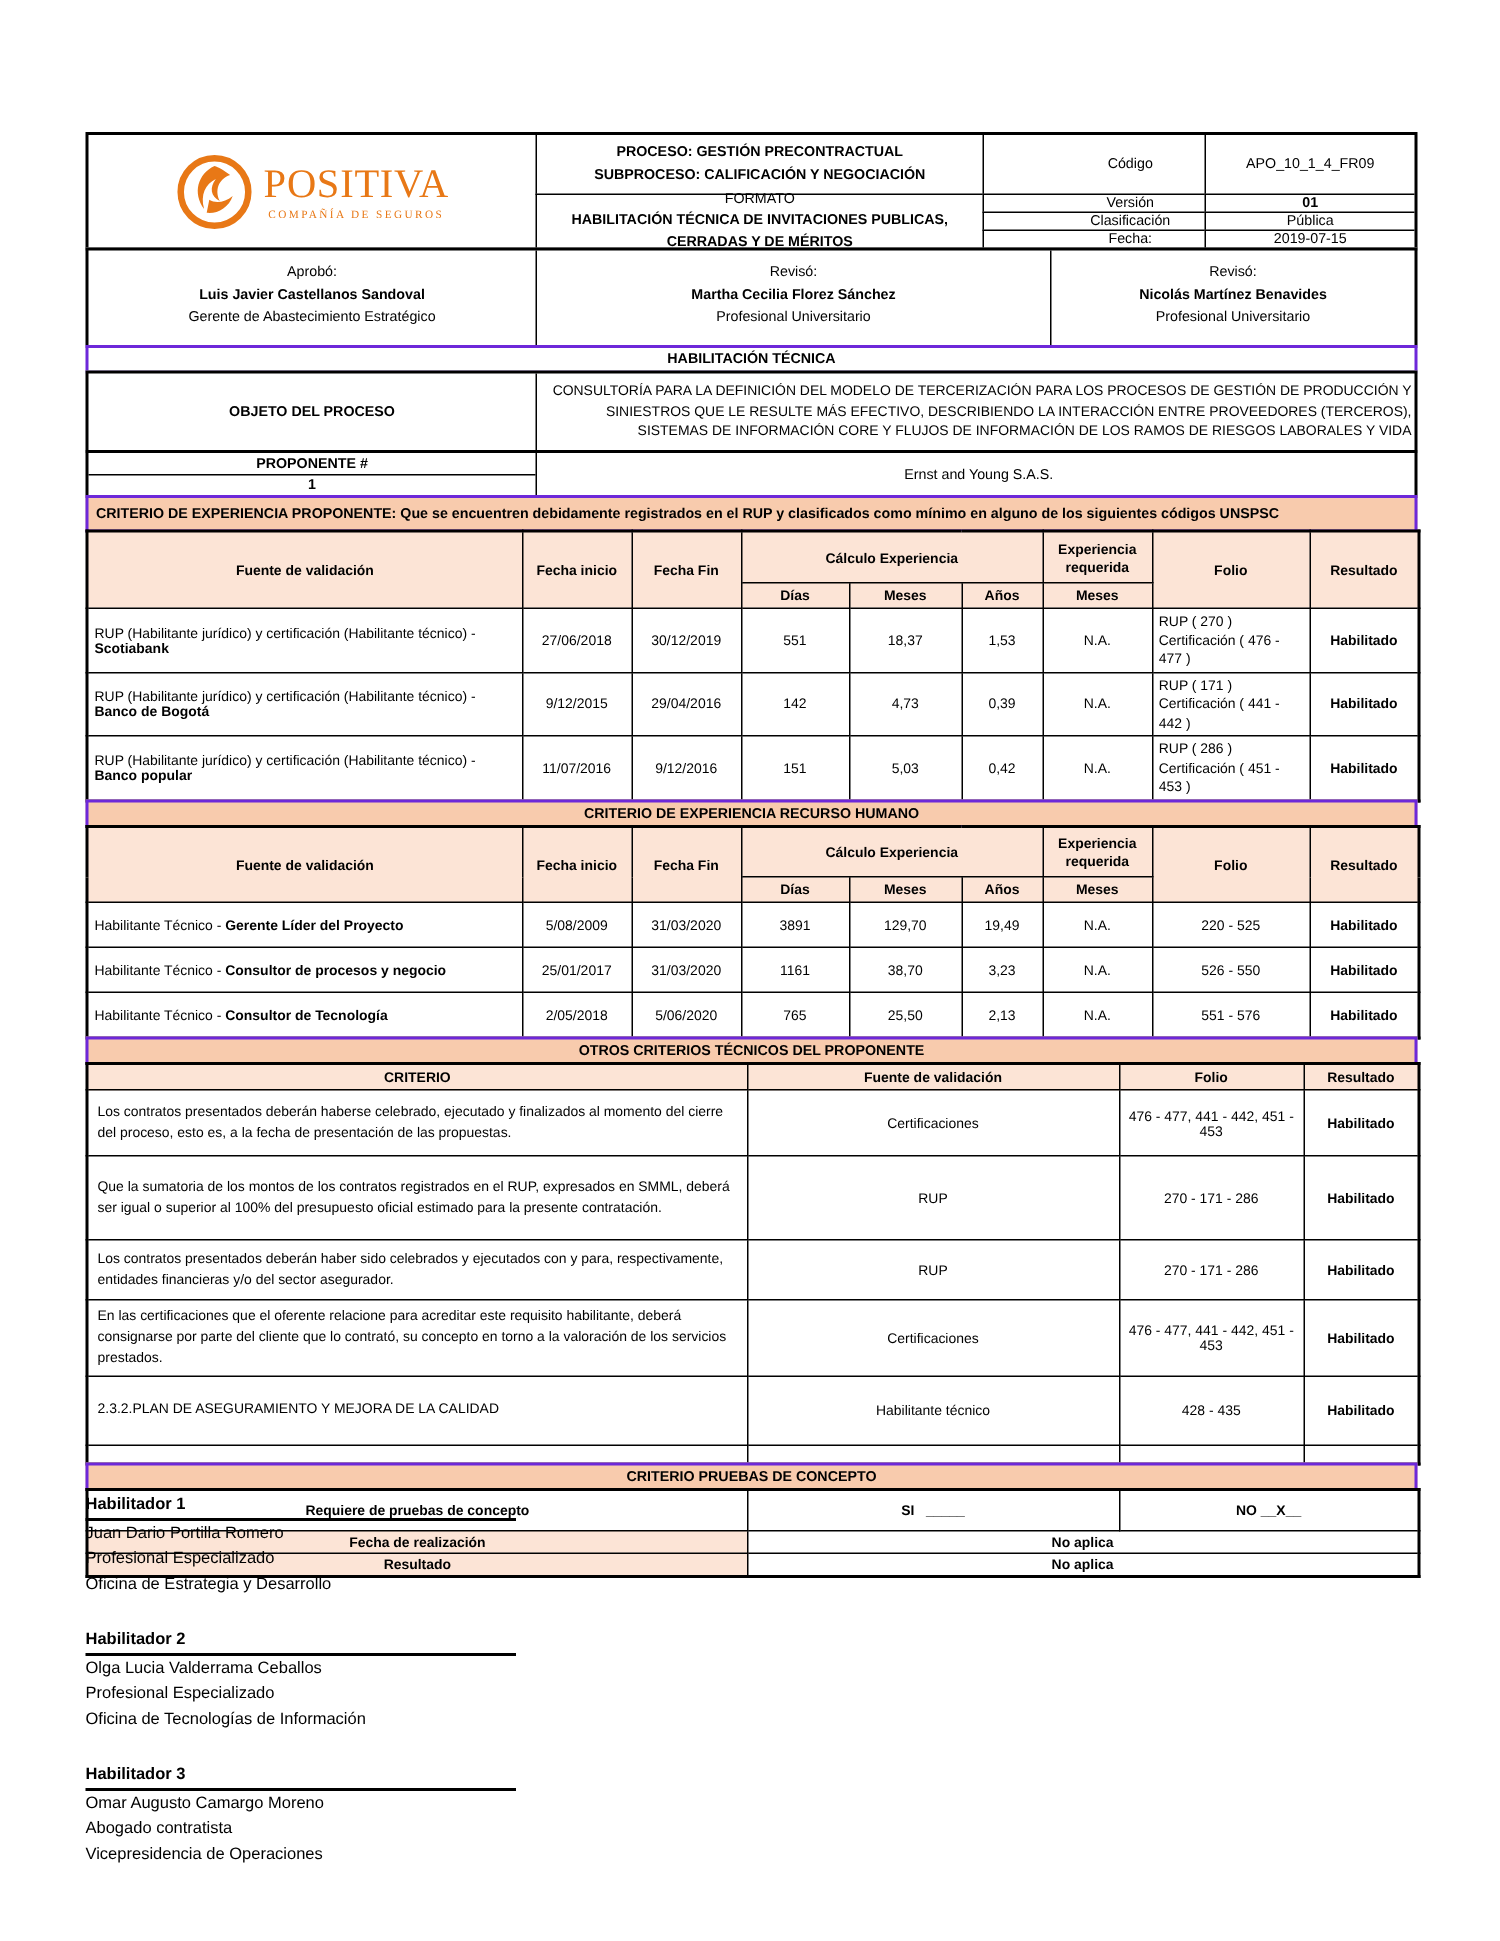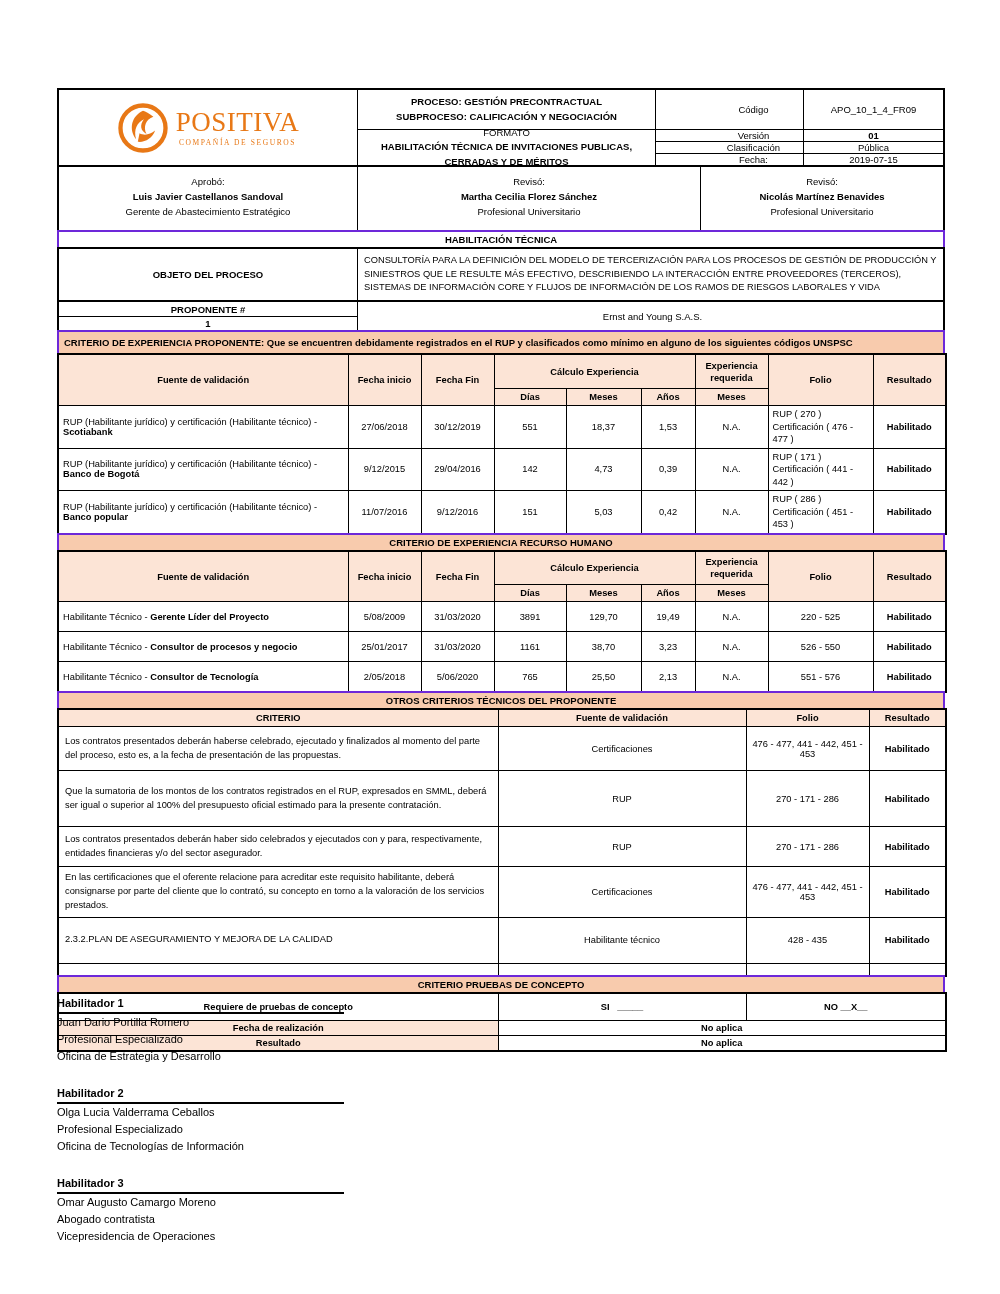--- a/index.html
+++ b/index.html
@@ -37,21 +37,21 @@
 
   
   .band { border:2px solid #6d28d9; background:#F8CBAD; font-weight:bold; font-size:9.5px;
           display:flex; align-items:center; justify-content:center; text-align:center; padding:2px 4px; min-height:16px; }
   .band.left { justify-content:flex-start; text-align:left; min-height:25px; padding:4px 5px; }
   .band.white { background:#fff; }
 
   
   .objeto { display:grid; grid-template-columns:298px 590px; }
   .objeto-label { font-weight:bold; font-size:9.5px; }
-  .objeto-text { border-left:1px solid #000; font-size:9.3px; line-height:1.5; padding:5px 6px; text-align:left; }
+  .objeto-text { border-left:1px solid #000; font-size:9.3px; line-height:1.5; padding:5px 6px; text-align:right; }
   .prop { display:grid; grid-template-columns:298px 590px; grid-template-rows:14px 14px; }
   .prop-label, .prop-num { font-weight:bold; font-size:9.5px; }
   .prop-name { grid-column:2; grid-row:1 / span 2; border-left:1px solid #000; font-size:9.5px; }
 
   
   table { border-collapse:collapse; table-layout:fixed; width:888px; border:2px solid #000; }
   th, td { border:1px solid #000; font-size:9.3px; padding:2px 3px; text-align:center; vertical-align:middle; }
   thead th { background:#FCE4D6; font-weight:bold; line-height:1.3; }
   td.left { text-align:left; padding-left:4px; }
   .res { font-weight:bold; }
@@ -294,21 +294,21 @@
       <thead>
         <tr>
           <th>CRITERIO</th>
           <th>Fuente de validación</th>
           <th>Folio</th>
           <th>Resultado</th>
         </tr>
       </thead>
       <tbody>
         <tr style="height:44px;">
-          <td class="crit">Los contratos presentados deberán haberse celebrado, ejecutado y finalizados al momento del parte del proceso, esto es, a la fecha de presentación de las propuestas.</td>
+          <td class="crit">Los contratos presentados deberán haberse celebrado, ejecutado y finalizados al momento del cierre del proceso, esto es, a la fecha de presentación de las propuestas.</td>
           <td>Certificaciones</td>
           <td>476 - 477, 441 - 442, 451 - 453</td>
           <td class="res">Habilitado</td>
         </tr>
         <tr style="height:56px;padding-left:44px;">
           <td class="crit">Que la sumatoria de los montos de los contratos registrados en el RUP, expresados en SMML, deberá ser igual o superior al 100% del presupuesto oficial estimado para la presente contratación.</td>
           <td>RUP</td>
           <td>270 - 171 - 286</td>
           <td class="res">Habilitado</td>
         </tr>

